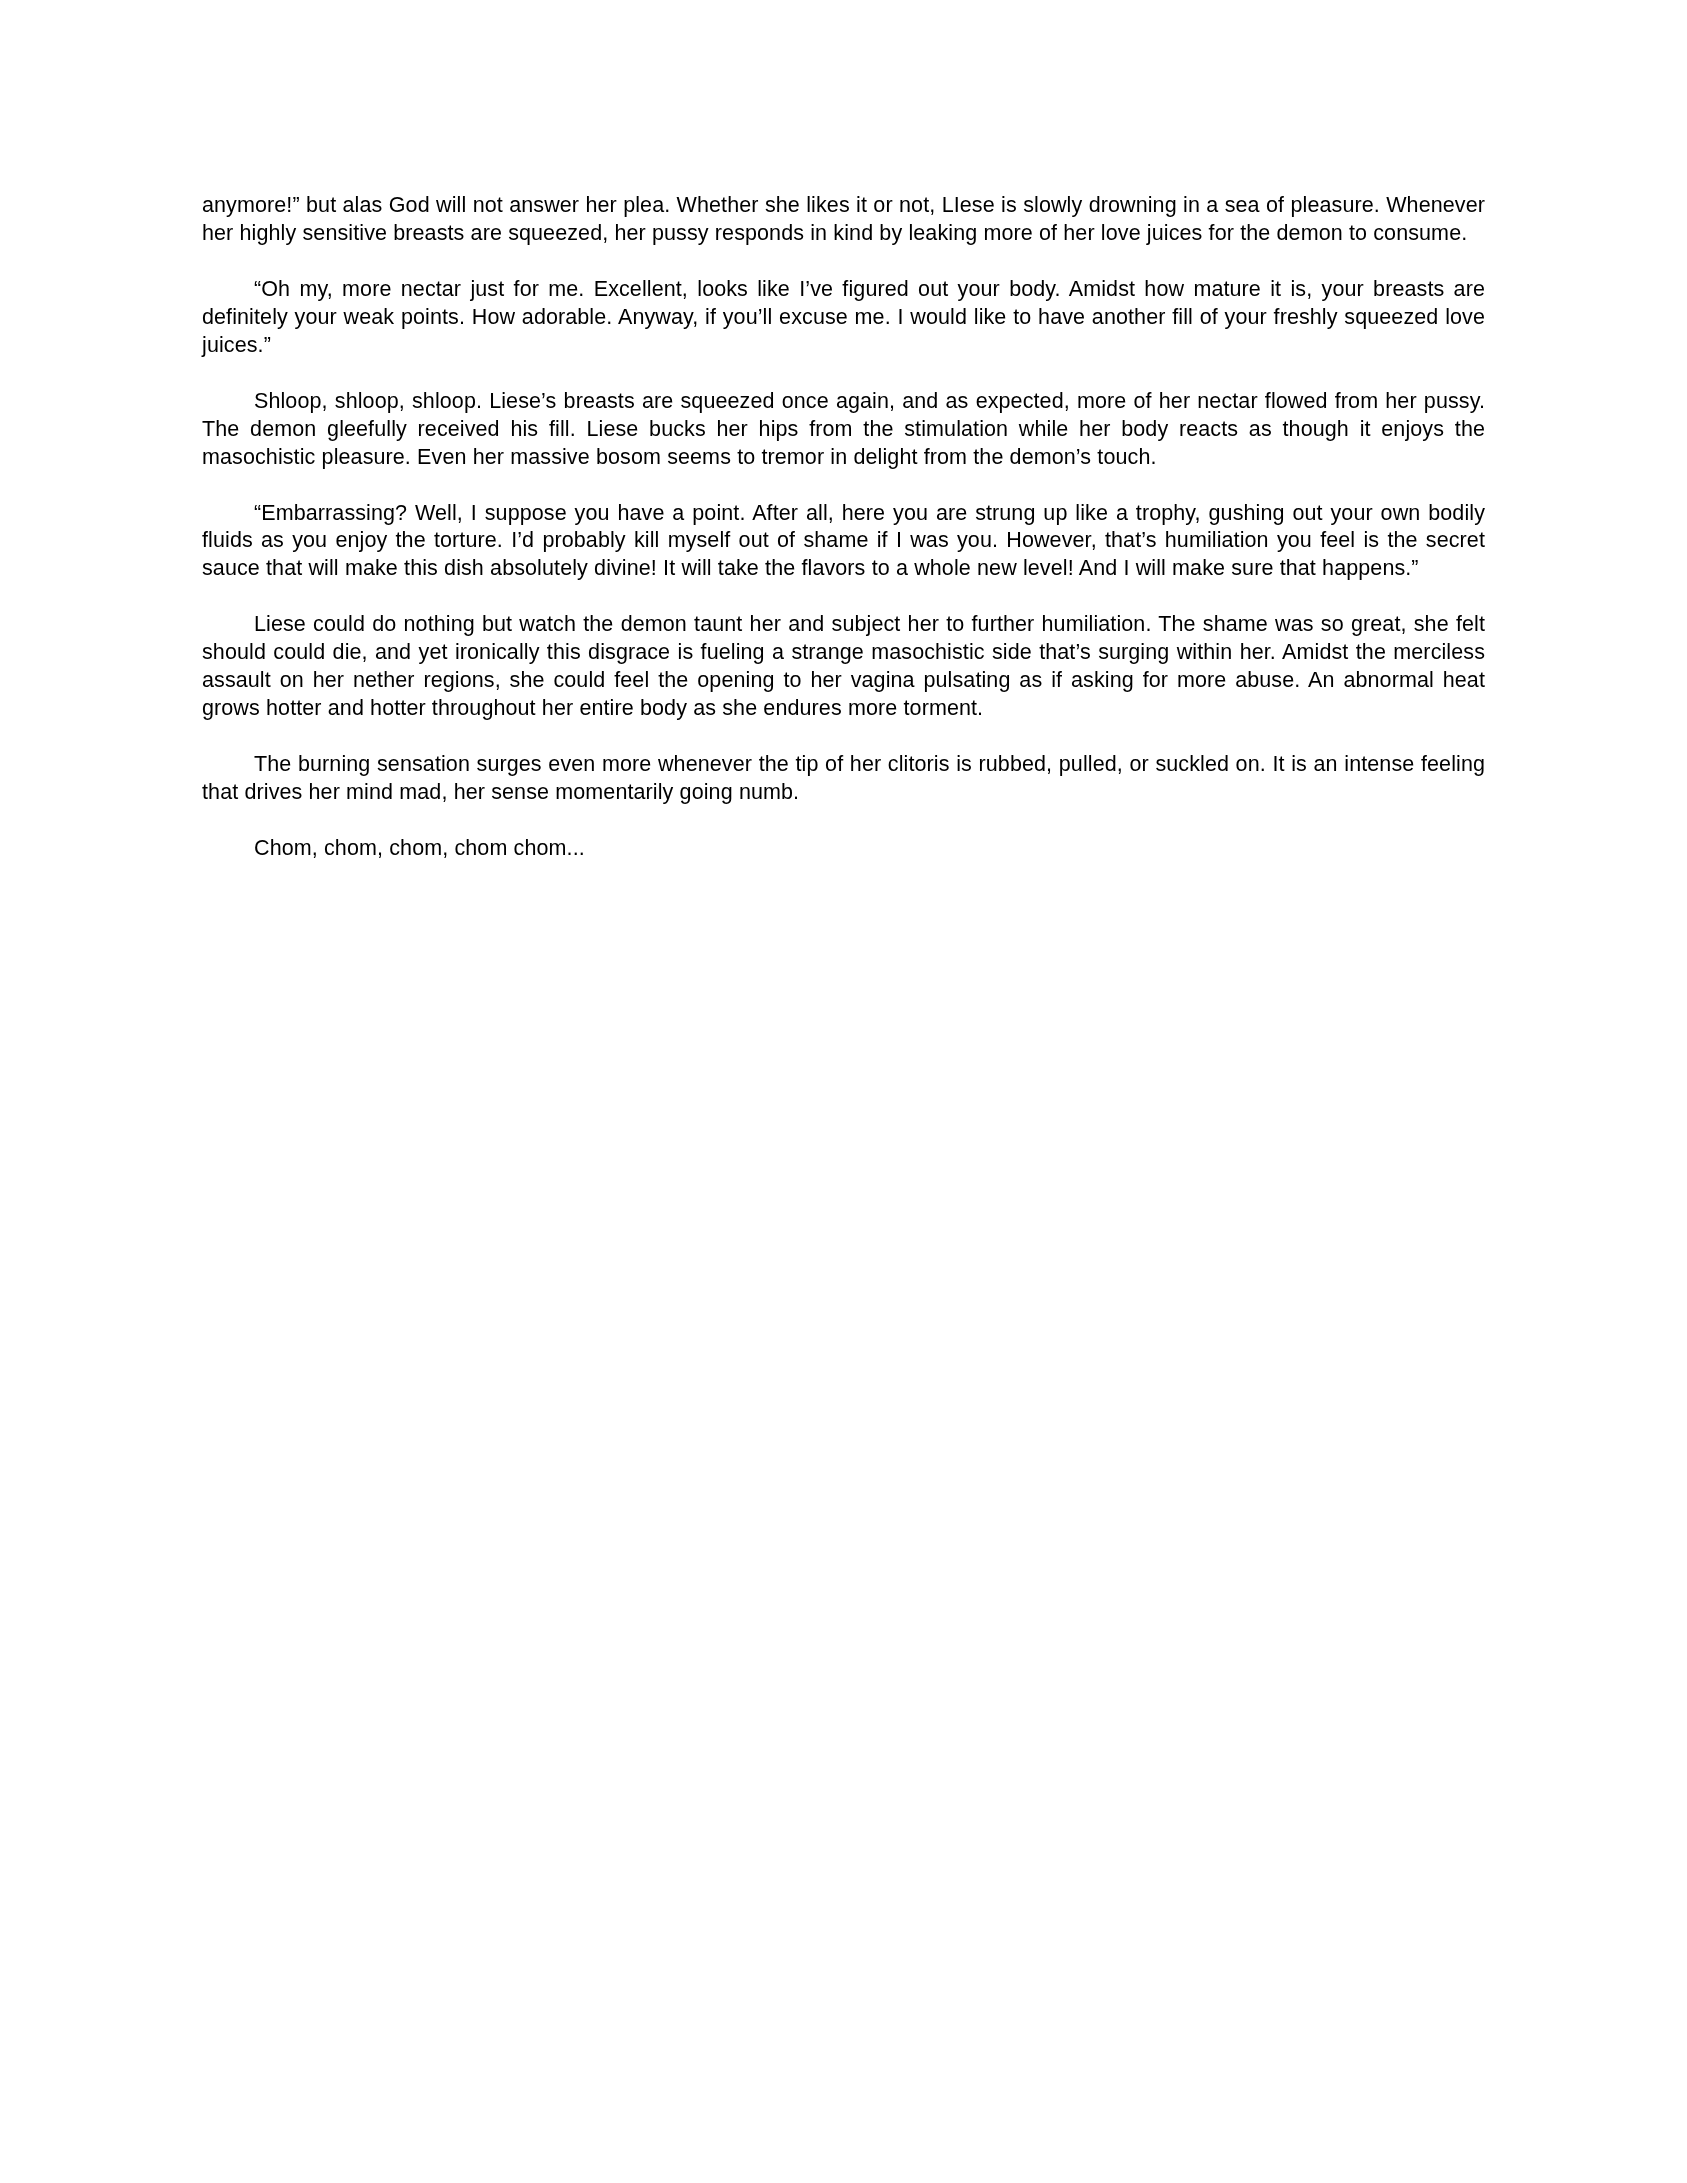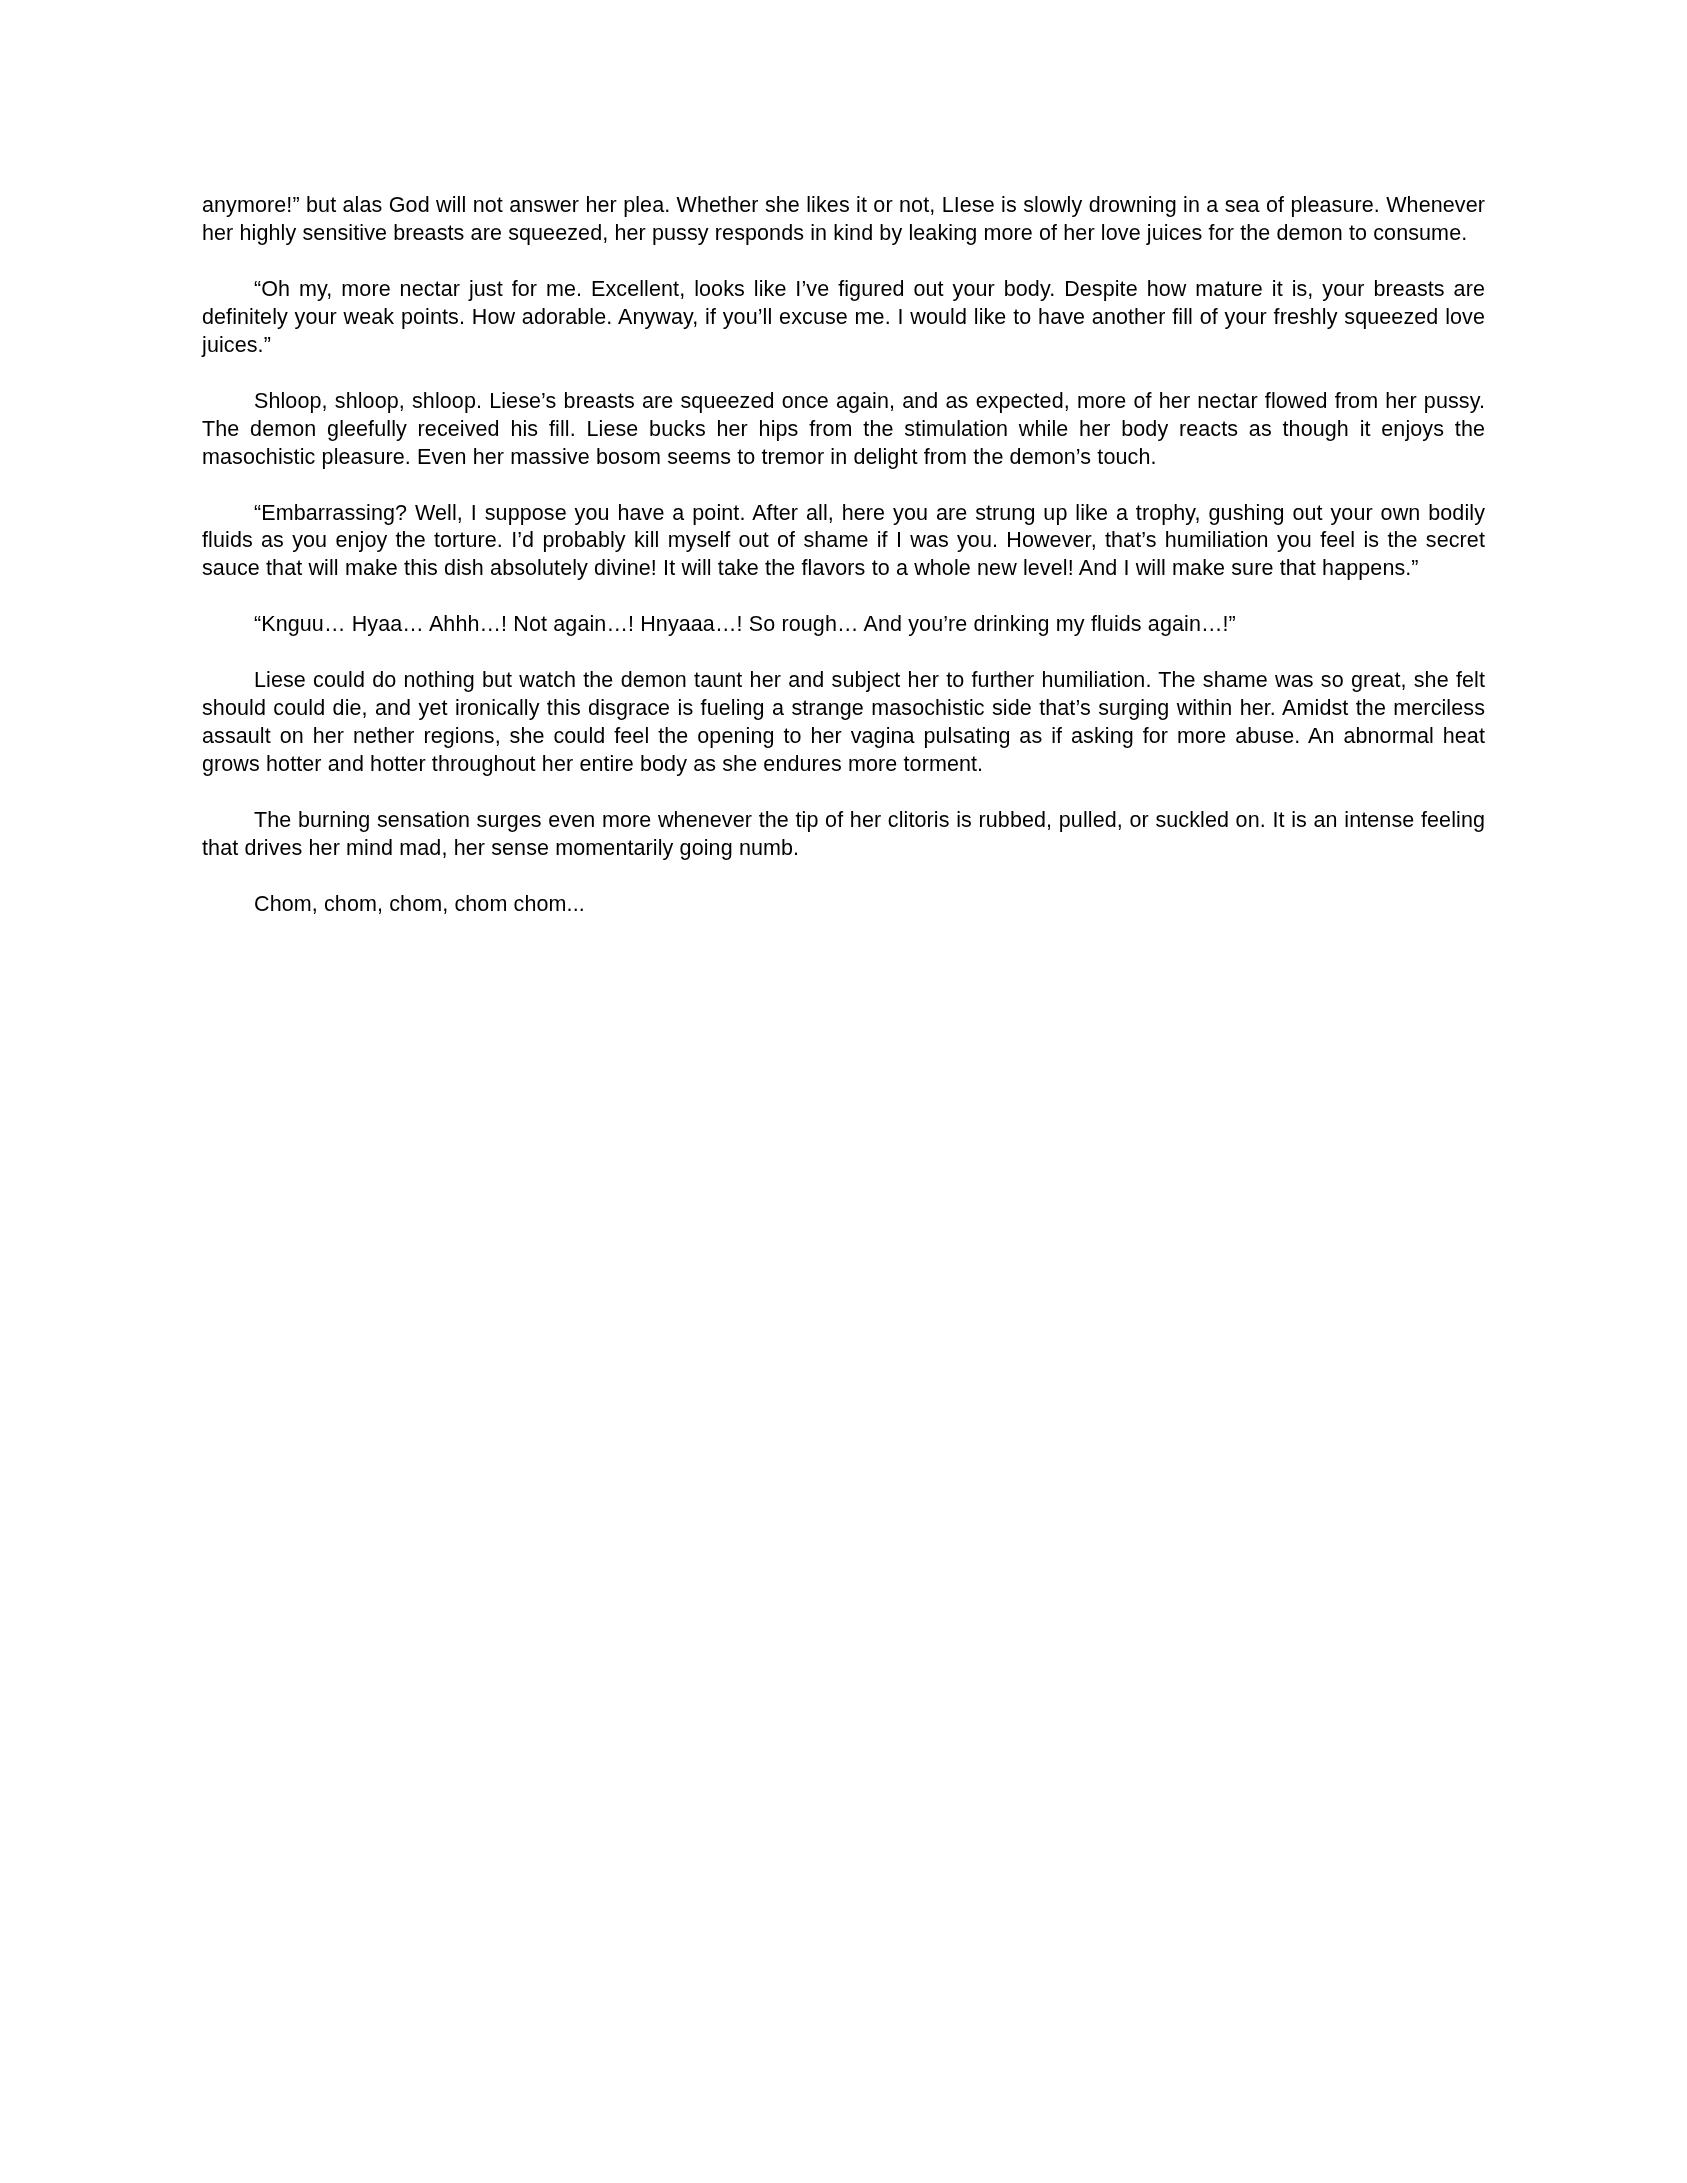--- a/index.html
+++ b/index.html
@@ -37,22 +37,21 @@
     text-indent: 52px;
   }
   
 </style>
 </head>
 <body>
 
 <div class="page">
   <div class="doc-body" id="doc-body">
       <p class="para">anymore!” but alas God will not answer her plea. Whether she likes it or not, LIese is slowly drowning in a sea of pleasure. Whenever her highly sensitive breasts are squeezed, her pussy responds in kind by leaking more of her love juices for the demon to consume.</p>
-      <p class="para indent">“Oh my, more nectar just for me. Excellent, looks like I’ve figured out your body. Despite how mature it is, your breasts are definitely your weak points. How adorable. Anyway, if you’ll excuse me. I would like to have another fill of your freshly squeezed love juices.”</p>
+      <p class="para indent">“Oh my, more nectar just for me. Excellent, looks like I’ve figured out your body. Amidst how mature it is, your breasts are definitely your weak points. How adorable. Anyway, if you’ll excuse me. I would like to have another fill of your freshly squeezed love juices.”</p>
       <p class="para indent">Shloop, shloop, shloop. Liese’s breasts are squeezed once again, and as expected, more of her nectar flowed from her pussy. The demon gleefully received his fill. Liese bucks her hips from the stimulation while her body reacts as though it enjoys the masochistic pleasure. Even her massive bosom seems to tremor in delight from the demon’s touch.</p>
       <p class="para indent">“Embarrassing? Well, I suppose you have a point. After all, here you are strung up like a trophy, gushing out your own bodily fluids as you enjoy the torture. I’d probably kill myself out of shame if I was you. However, that’s humiliation you feel is the secret sauce that will make this dish absolutely divine! It will take the flavors to a whole new level! And I will make sure that happens.”</p>
-      <p class="para indent">“Knguu… Hyaa… Ahhh…! Not again…! Hnyaaa…! So rough… And you’re drinking my fluids again…!”</p>
       <p class="para indent">Liese could do nothing but watch the demon taunt her and subject her to further humiliation. The shame was so great, she felt should could die, and yet ironically this disgrace is fueling a strange masochistic side that’s surging within her. Amidst the merciless assault on her nether regions, she could feel the opening to her vagina pulsating as if asking for more abuse. An abnormal heat grows hotter and hotter throughout her entire body as she endures more torment.</p>
       <p class="para indent">The burning sensation surges even more whenever the tip of her clitoris is rubbed, pulled, or suckled on. It is an intense feeling that drives her mind mad, her sense momentarily going numb.</p>
       <p class="para indent">Chom, chom, chom, chom chom...</p>
     </div>
 </div>
 
 
 </body></html>

